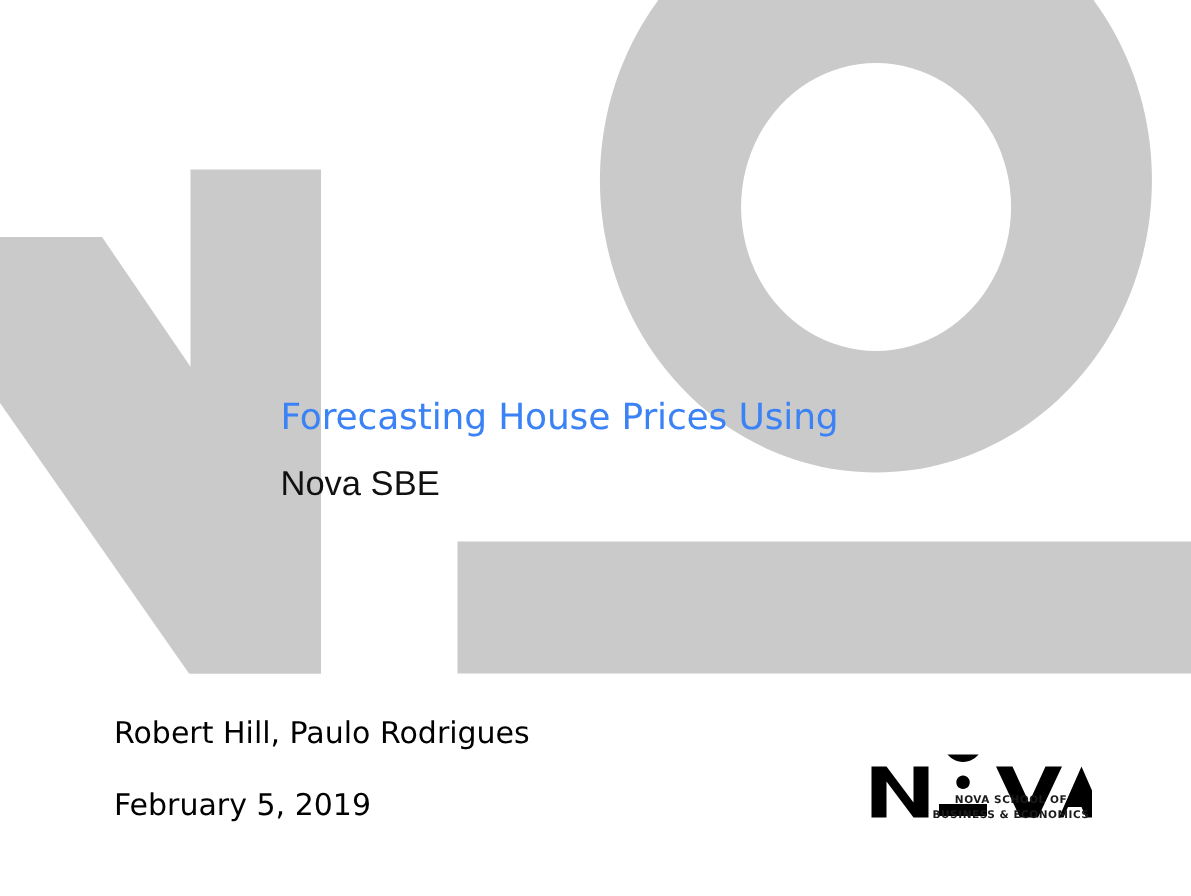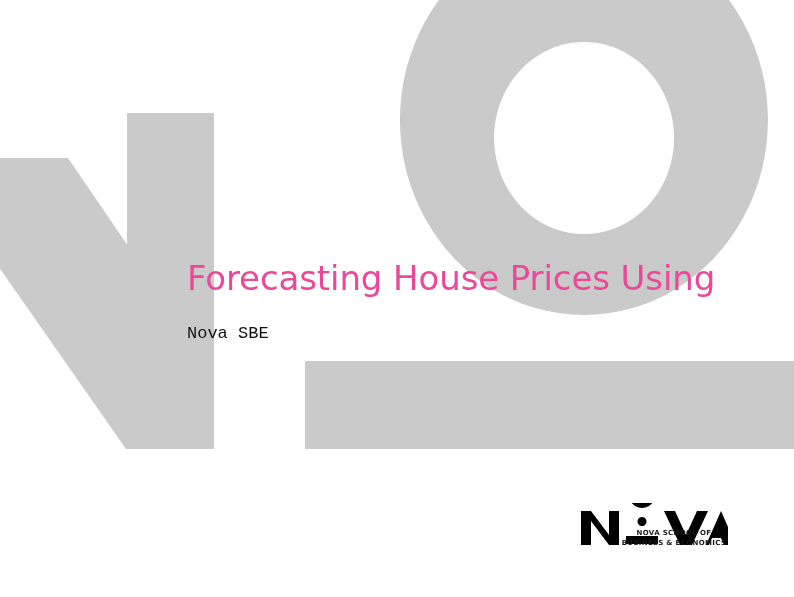--- a/index.html
+++ b/index.html
@@ -39,33 +39,33 @@
 
   
   .title-block {
     position: absolute;
     left: 187px;
     top: 255px;
     width: 600px;
   }
   .title-line {
     font-family: "DejaVu Sans", sans-serif;
-    font-size: 34px;
+    font-size: 24px;
     line-height: 46px;
     font-weight: 400;
-    color: #ec4899;
+    color: #3b82f6;
     letter-spacing: -0.1px;
     white-space: nowrap;
   }
   .subtitle {
-    font-family: Liberation Mono, monospace;
-    font-size: 17px;
+    font-family: Liberation Sans, sans-serif;
+    font-size: 23px;
     line-height: 26px;
     color: #111111;
-    margin-top: 20px;
+    margin-top: 8px;
     white-space: nowrap;
   }
 
   
   .author-block {
     position: absolute;
     left: 76px;
     top: 474px;
     width: 480px;
   }
@@ -135,20 +135,22 @@
       <rect x="305" y="361" width="500" height="88" fill="#cacaca"></rect>
     </svg>
   </div>
 
   <div class="title-block">
     <div class="title-line">Forecasting House Prices Using</div>
     <div class="subtitle">Nova SBE</div>
   </div>
 
   <div class="author-block">
+    <div class="author-line">Robert Hill, Paulo Rodrigues</div>
+    <div class="date-line">February 5, 2019</div>
   </div>
 
   <div class="logo">
     <svg class="logo-mark" viewBox="0 0 300 88" xmlns="http://www.w3.org/2000/svg">
 
       <polygon points="6,84 6,16 26,16 62,64 62,16 82,16 82,84 62,84 26,36 26,84" fill="#000000"></polygon>
 
       <path fill="#000000" fill-rule="evenodd" d="M 128,10 a 26,26 0 1 1 0.1,0 Z
                M 128,28 a 9,9 0 1 0 0.1,0 Z"></path>
       <rect x="96" y="66" width="64" height="16" fill="#000000"></rect>

